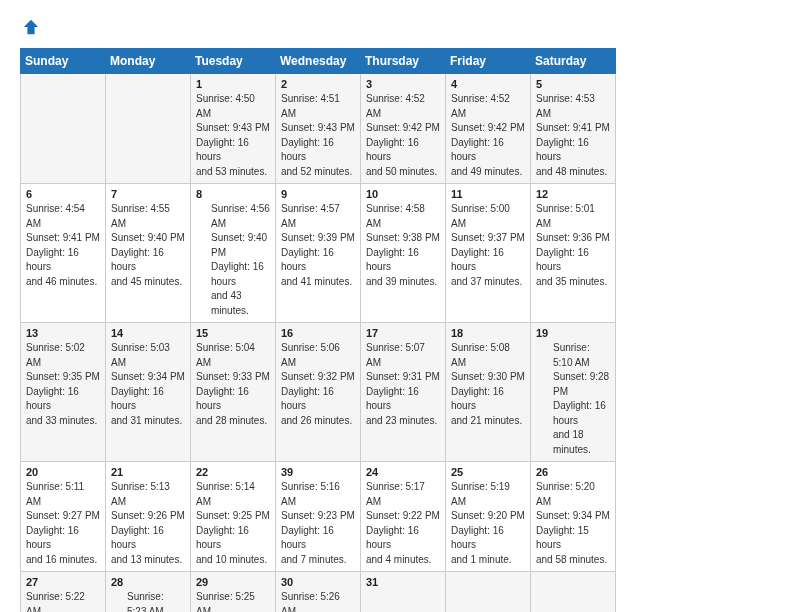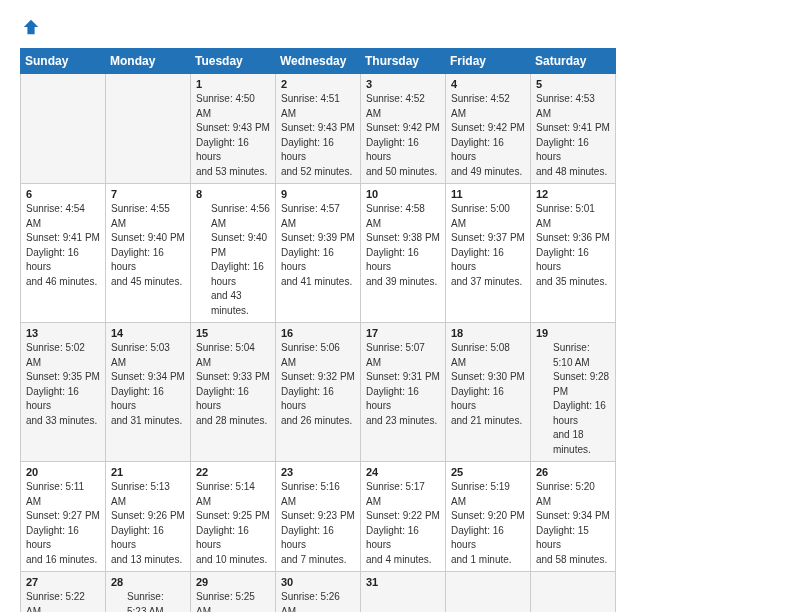--- a/index.html
+++ b/index.html
@@ -291,21 +291,21 @@
 and 13 minutes.</div>
           </td>
           <td>
             <span class="day-num">22</span>
             <div class="day-info" style="white-space: pre-line;">Sunrise: 5:14 AM
 Sunset: 9:25 PM
 Daylight: 16 hours
 and 10 minutes.</div>
           </td>
           <td>
-            <span class="day-num">23</span>
+            <span class="day-num">39</span>
             <div class="day-info" style="white-space: pre-line;">Sunrise: 5:16 AM
 Sunset: 9:23 PM
 Daylight: 16 hours
 and 7 minutes.</div>
           </td>
           <td>
             <span class="day-num">24</span>
             <div class="day-info" style="white-space: pre-line;">Sunrise: 5:17 AM
 Sunset: 9:22 PM
 Daylight: 16 hours

